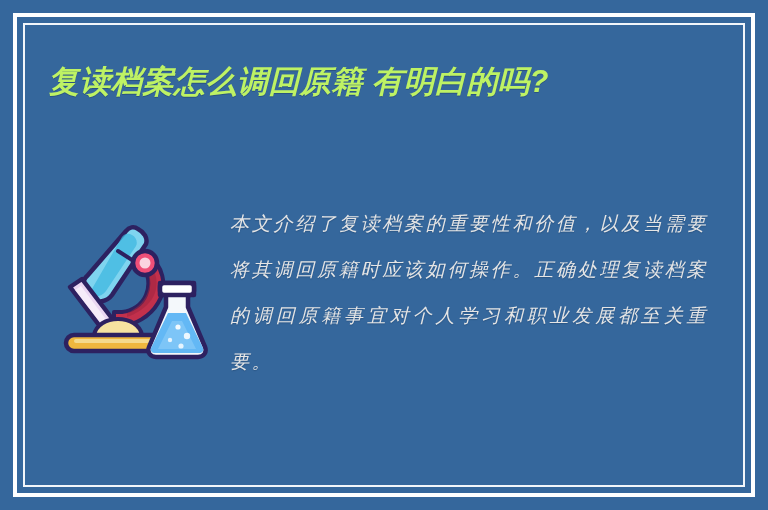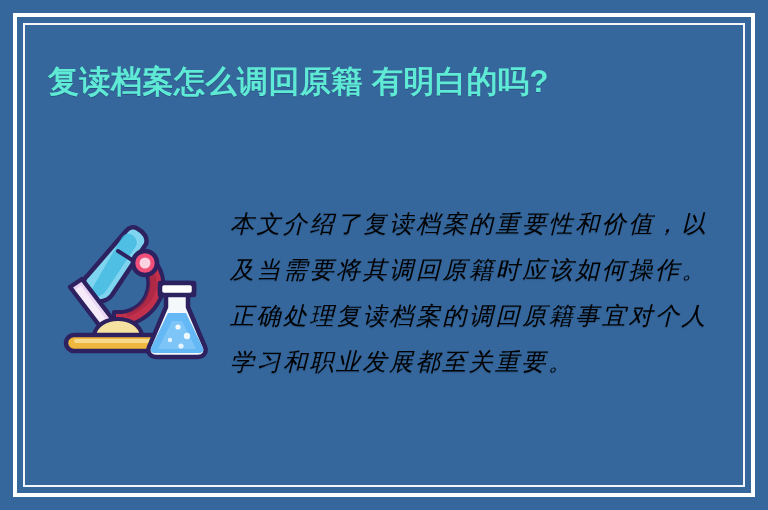--- a/index.html
+++ b/index.html
@@ -42,23 +42,24 @@
     border: 2px solid #f2f6fa;
     box-sizing: border-box;
     pointer-events: none;
   }
 
   #title {
     position: absolute;
     left: 48px;
     top: 56px;
     width: 620px;
-    color: #5eead4;
+    color: #bef264;
     font-family: "Liberation Sans", sans-serif;
     font-weight: bold;
+    font-style: italic;
     font-size: 31px;
     line-height: 52px;
     letter-spacing: 0.5px;
     white-space: pre-wrap;
     text-shadow: 0 1px 0 rgba(20,45,80,0.35);
   }
 
   #content {
     position: absolute;
     left: 48px;
@@ -73,24 +74,24 @@
     flex: 0 0 auto;
     width: 160px;
     height: 160px;
     margin-top: 14px;
   }
   #illustration svg { display: block; }
 
   #body-text {
     flex: 1 1 auto;
     margin-top: 6px;
-    color: #000000;
+    color: #e5e5e5;
     font-family: "Liberation Serif", serif;
     font-style: italic;
-    font-size: 24px;
+    font-size: 19px;
     line-height: 46px;
     letter-spacing: 2.5px;
     text-align: justify;
     text-shadow: 0 1px 1px rgba(18,42,76,0.30);
   }
 </style>
 </head>
 <body>
 
 <div id="card">

